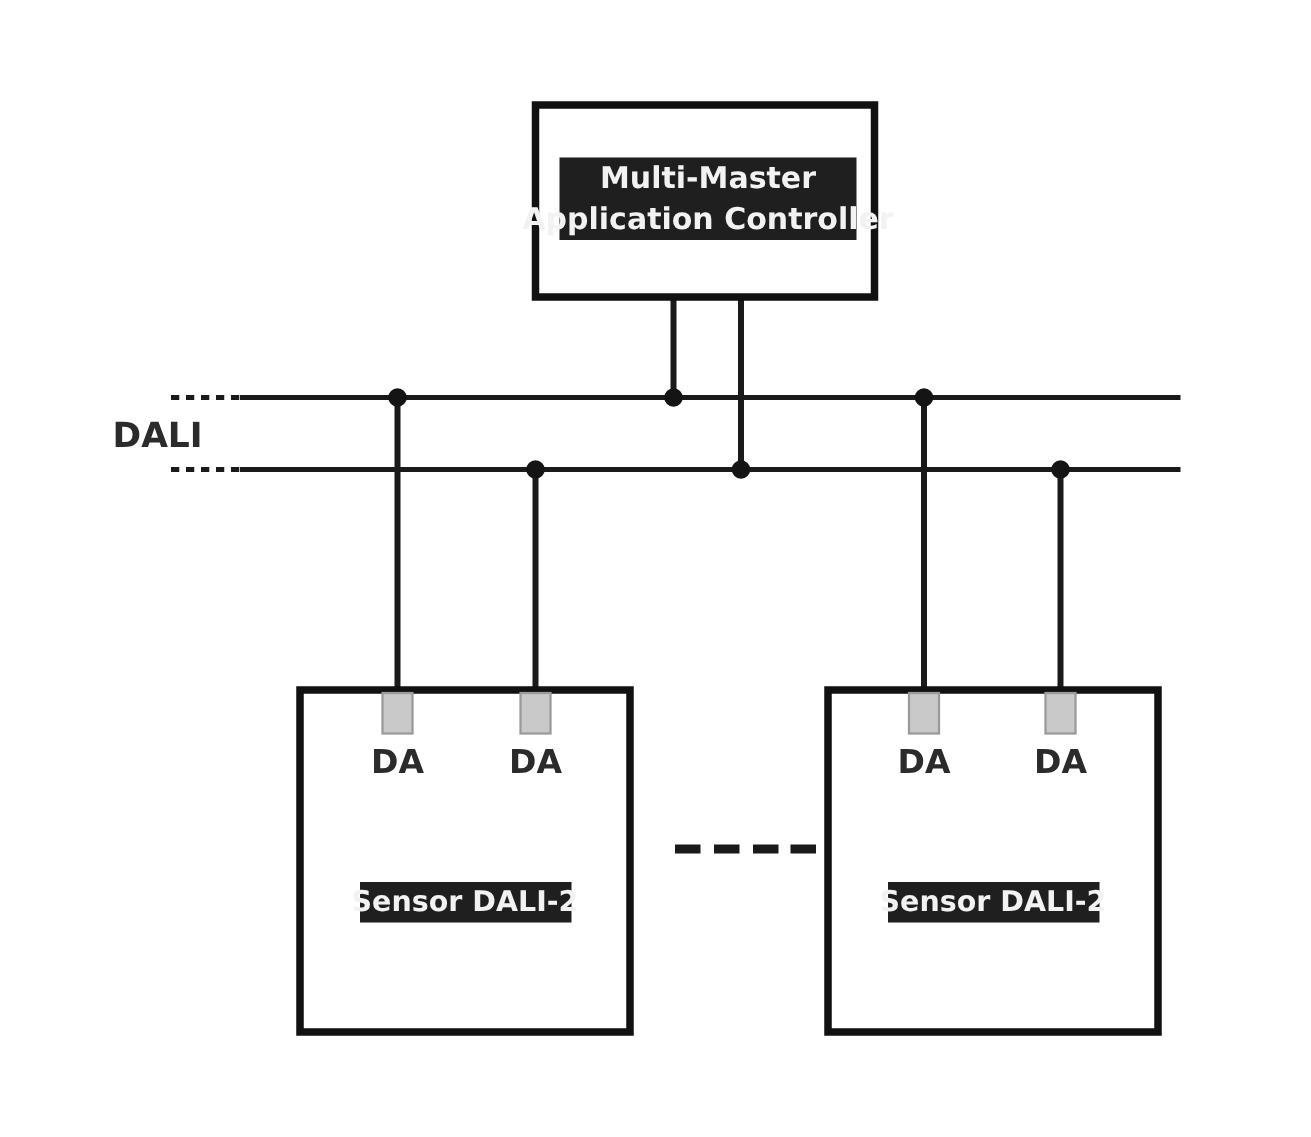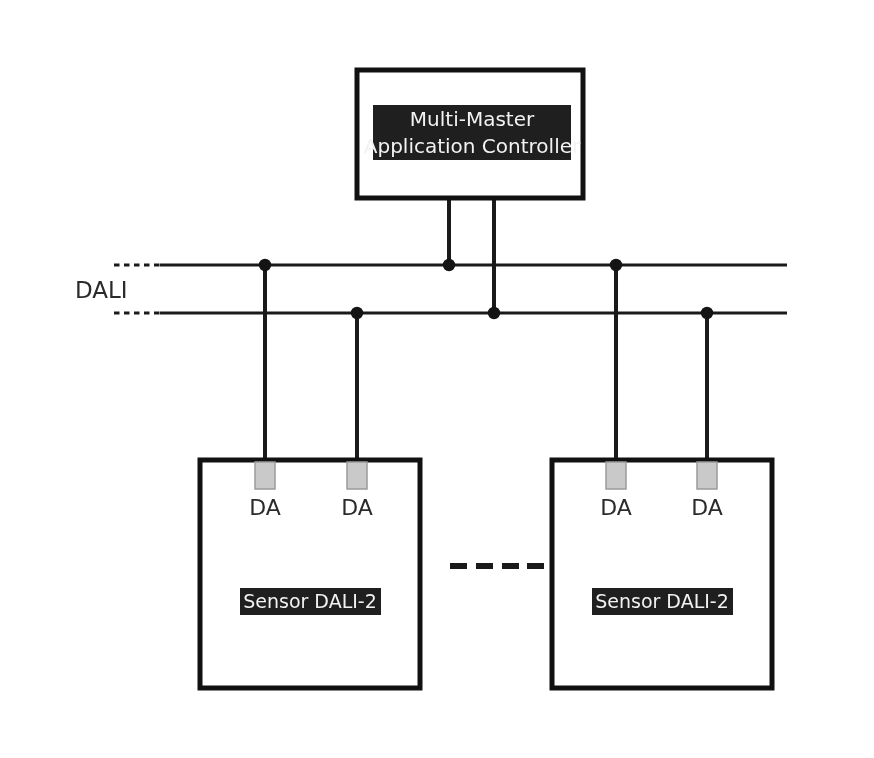--- a/index.html
+++ b/index.html
@@ -9,20 +9,21 @@
   }
   body {
     font-family: "DejaVu Sans", sans-serif;
   }
   #diagram-root {
     position: relative;
     width: 874px;
     height: 758px;
     background: #ffffff;
     overflow: hidden;
+    font-weight: bold;
   }
   svg.canvas {
     position: absolute;
     top: 0;
     left: 0;
     width: 874px;
     height: 758px;
     display: block;
   }
   .box-outline {

